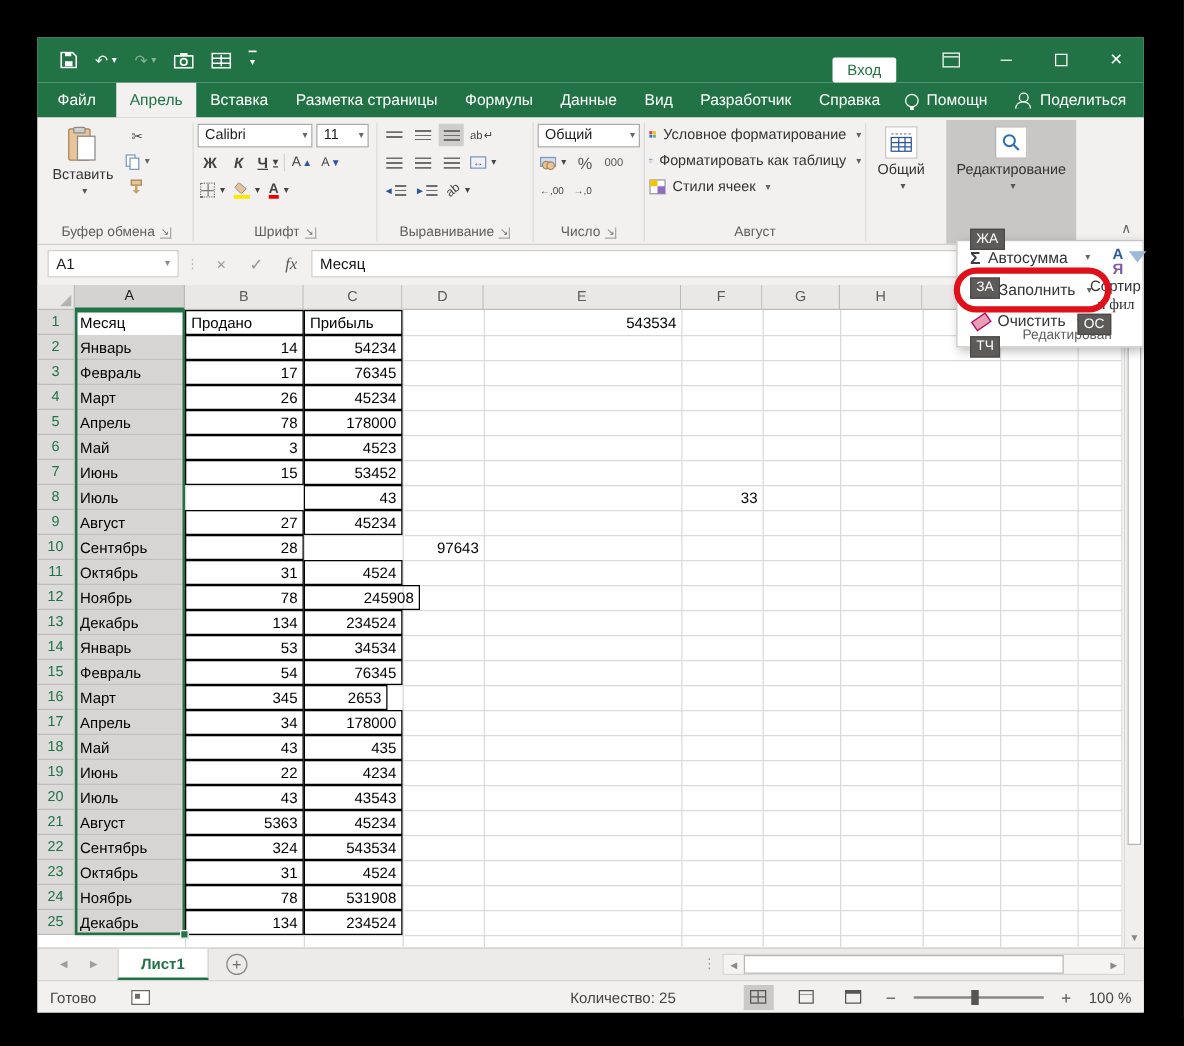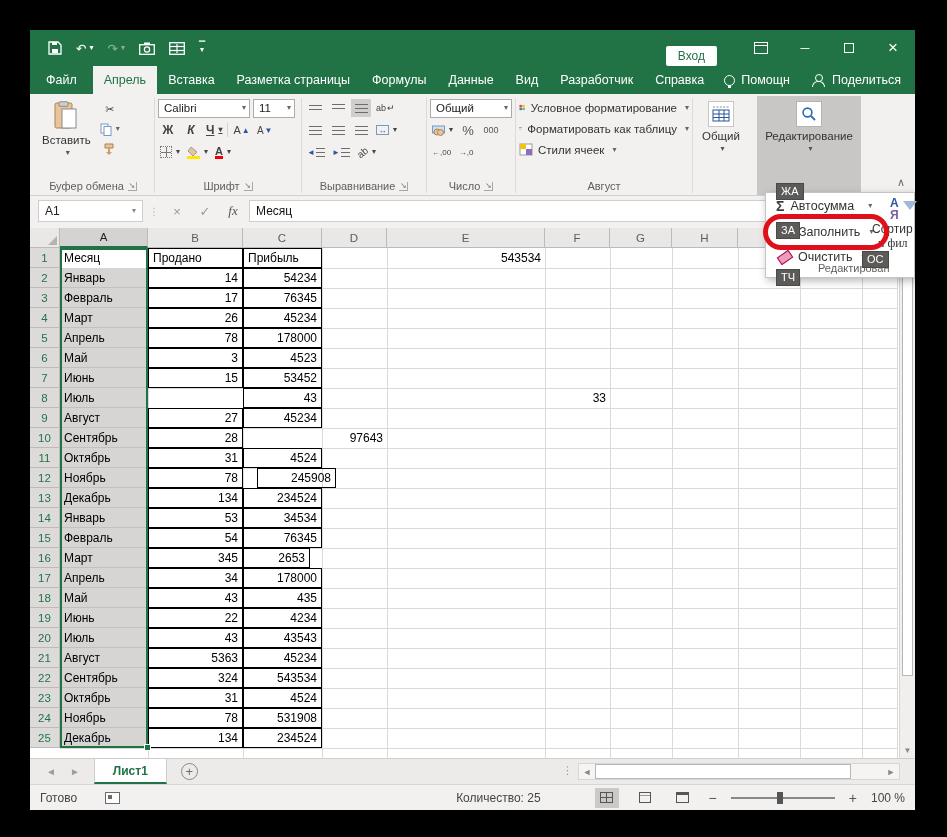--- a/index.html
+++ b/index.html
@@ -575,21 +575,21 @@
         <div class="gcell asel" style="left: 30px; top: 180px; width: 88px;">Август</div>
         <div class="gcell boxed num" style="left: 118px; top: 180px; width: 95px;">27</div>
         <div class="gcell boxed num" style="left: 213px; top: 180px; width: 79px;">45234</div>
         <div class="gcell asel" style="left: 30px; top: 200px; width: 88px;">Сентябрь</div>
         <div class="gcell boxed num" style="left: 118px; top: 200px; width: 95px;">28</div>
         <div class="gcell asel" style="left: 30px; top: 220px; width: 88px;">Октябрь</div>
         <div class="gcell boxed num" style="left: 118px; top: 220px; width: 95px;">31</div>
         <div class="gcell boxed num" style="left: 213px; top: 220px; width: 79px;">4524</div>
         <div class="gcell asel" style="left: 30px; top: 240px; width: 88px;">Ноябрь</div>
         <div class="gcell boxed num" style="left: 118px; top: 240px; width: 95px;">78</div>
-        <div class="gcell boxed num" style="left: 227px; top: 240px; width: 79px;">245908</div>
+        <div class="gcell boxed num" style="left: 213px; top: 240px; width: 93px;">245908</div>
         <div class="gcell asel" style="left: 30px; top: 260px; width: 88px;">Декабрь</div>
         <div class="gcell boxed num" style="left: 118px; top: 260px; width: 95px;">134</div>
         <div class="gcell boxed num" style="left: 213px; top: 260px; width: 79px;">234524</div>
         <div class="gcell asel" style="left: 30px; top: 280px; width: 88px;">Январь</div>
         <div class="gcell boxed num" style="left: 118px; top: 280px; width: 95px;">53</div>
         <div class="gcell boxed num" style="left: 213px; top: 280px; width: 79px;">34534</div>
         <div class="gcell asel" style="left: 30px; top: 300px; width: 88px;">Февраль</div>
         <div class="gcell boxed num" style="left: 118px; top: 300px; width: 95px;">54</div>
         <div class="gcell boxed num" style="left: 213px; top: 300px; width: 79px;">76345</div>
         <div class="gcell asel" style="left: 30px; top: 320px; width: 88px;">Март</div>

